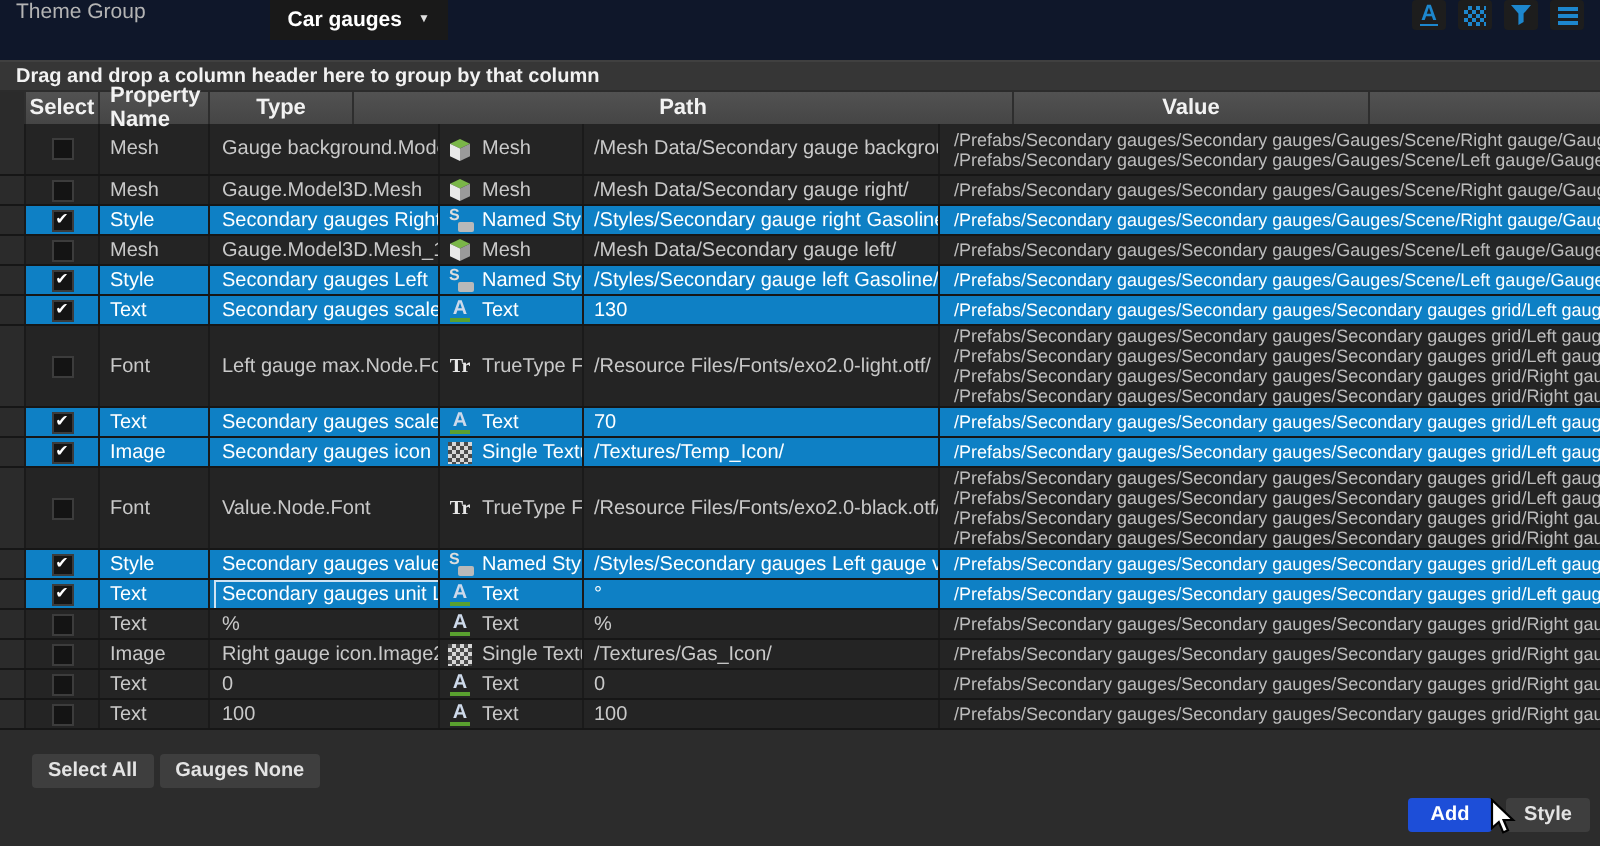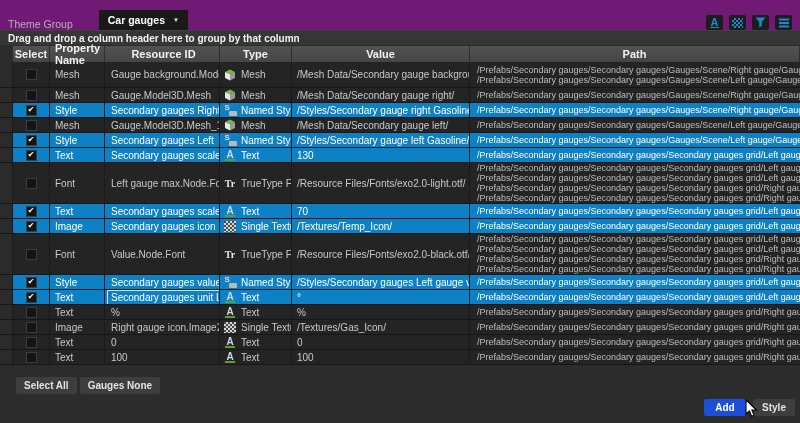--- a/index.html
+++ b/index.html
@@ -2,21 +2,21 @@
 <html style="--hl: #0e80c5; --accent: #1d87cd; --bg: #2c2c2c; --header: #4a4a4a;"><head>
 <meta charset="utf-8">
 <style>
   * { box-sizing: border-box; margin: 0; padding: 0; }
   html,body { background:#1e1e1e; }
   body { font-family: "Liberation Sans", sans-serif; }
   .app { position:relative; width:800px; height:423px; background:#2c2c2c; overflow:hidden;
          color:#c9c9c9; font-size:10px; }
 
   
-  .topbar { display:flex; align-items:flex-end; height:30px; padding:0 8px; background:#701a75; }
+  .topbar { display:flex; align-items:flex-start; height:30px; padding:0 8px; background:#0f172a;gap:36px; }
   .tg-label { color:#b4b4b4; font-size:10.5px; margin-right:26px; }
   .dropdown { display:flex; align-items:center; gap:8px; background:#191919; padding:4px 9px;
               color:#fff; font-weight:bold; font-size:10.5px; cursor:default; }
   .dropdown .caret { font-size:6px; color:#e0e0e0; }
   .toolbar { margin-left:auto; display:flex; gap:6px; align-items:center; }
   .tbtn { width:17px; height:15px; background:#1d1d1d; border-radius:2px; display:flex;
           align-items:center; justify-content:center; }
   .icon-a { color:var(--accent); font-weight:bold; font-size:11px; line-height:10px;
             border-bottom:1px solid var(--accent); padding:0 1px; }
   .icon-tex { width:11px; height:10px;
@@ -113,24 +113,23 @@
     </div>
   </div>
 
   <div class="group-hint">Drag and drop a column header here to group by that column</div>
 
   <div class="table">
     <div class="thead">
       <div class="th c-handle"></div>
       <div class="th c-select">Select</div>
       <div class="th c-prop">Property Name</div>
-      <div class="th c-rid">Resource ID</div>
       <div class="th c-type" style="justify-content:center;padding-left:0">Type</div>
+      <div class="th c-path" style="align-items:center;justify-content:center;padding-left:0;flex-direction:row">Path</div>
       <div class="th c-value" style="justify-content:center;padding-left:0">Value</div>
-      <div class="th c-path" style="align-items:center;justify-content:center;padding-left:0;flex-direction:row">Path</div>
     </div>
     <div id="tbody">
         <div class="tr" style="height: 26px;">
           <div class="td c-handle"></div>
           <div class="td c-select">
             <div class="checkbox"></div>
           </div>
           <div class="td c-prop">
             <div class="cellt">Mesh</div>
           </div>

